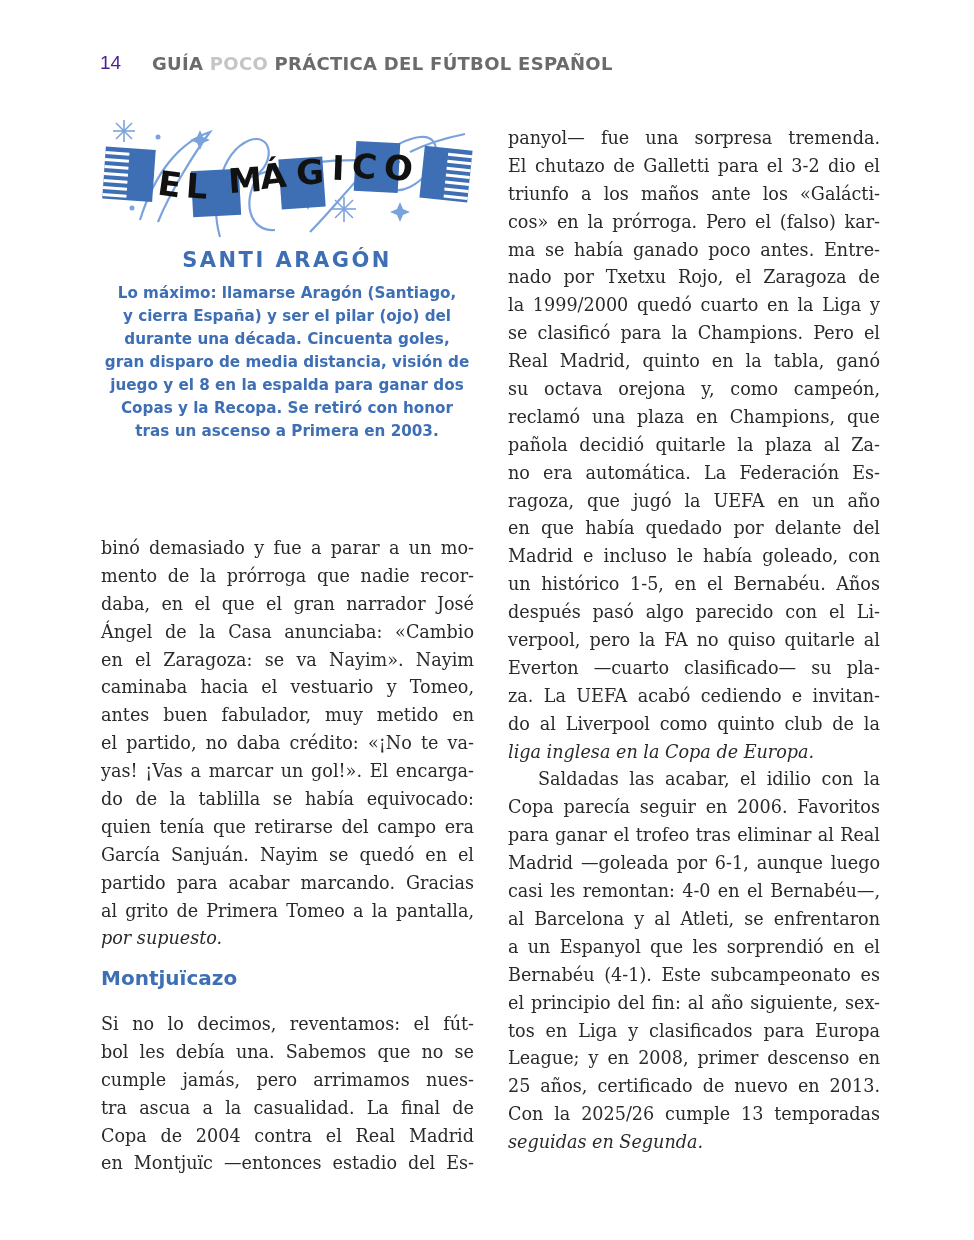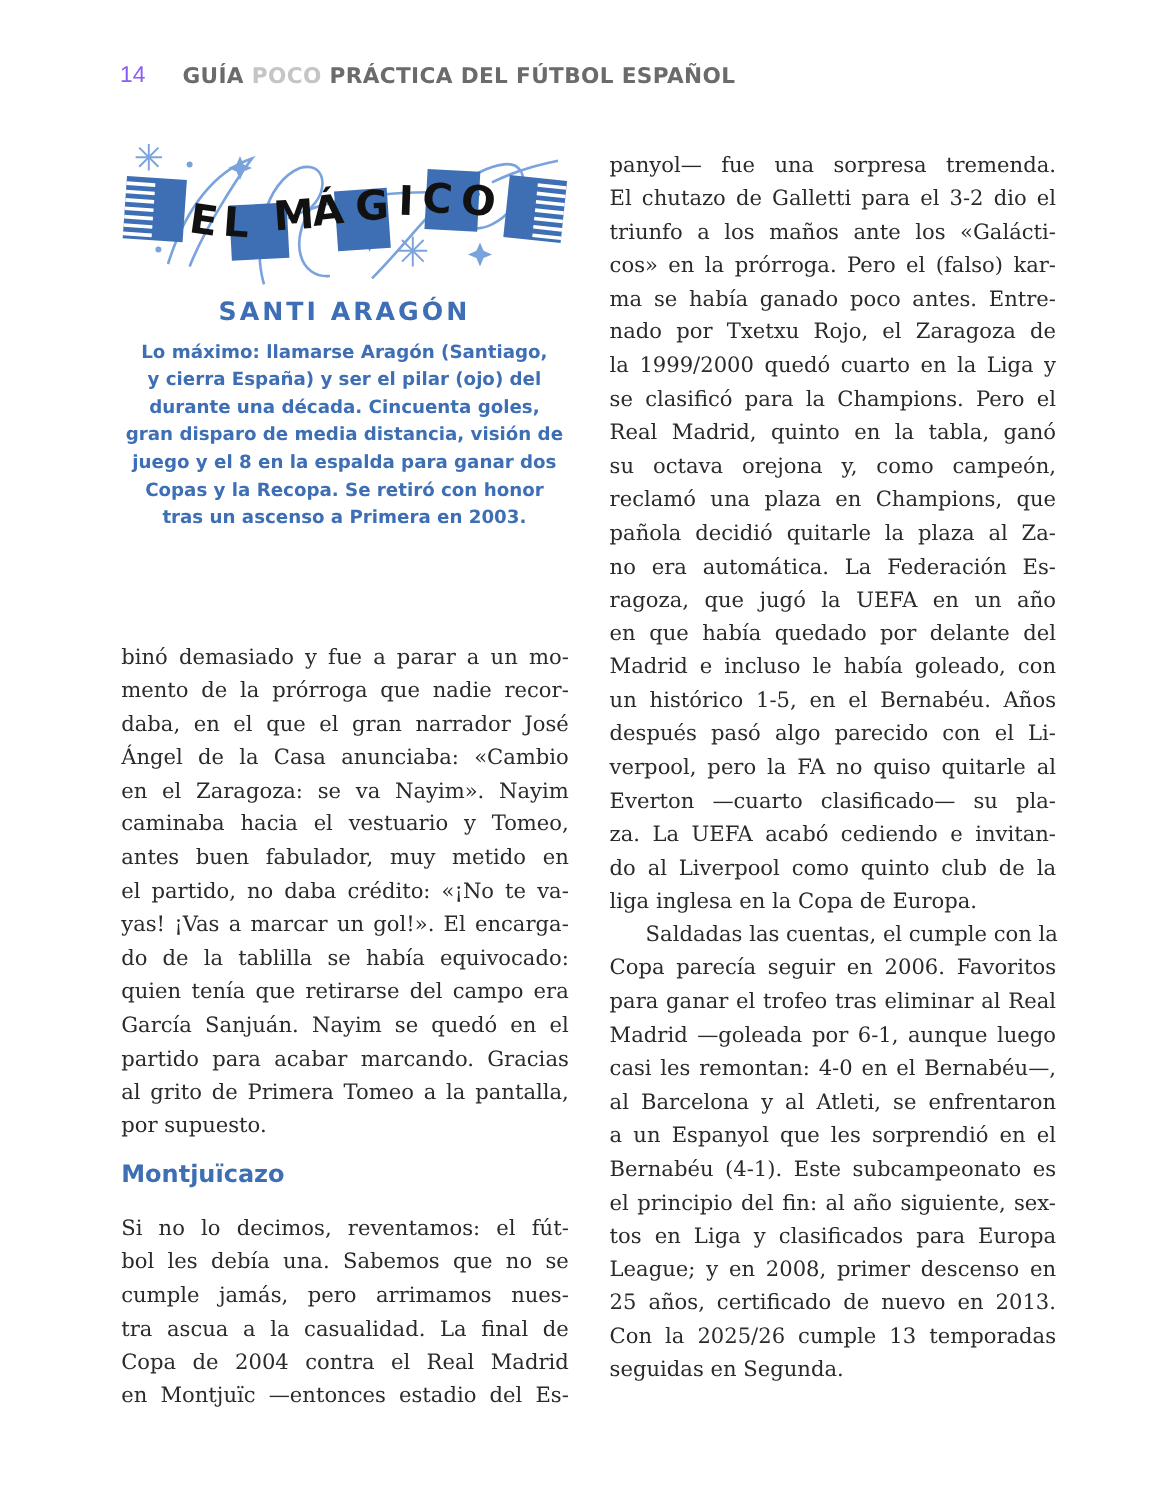--- a/index.html
+++ b/index.html
@@ -1,28 +1,28 @@
 <!DOCTYPE html>
 <html><head>
   <meta charset="utf-8">
   <style>
     * { box-sizing: border-box; margin: 0; padding: 0; }
     html, body { width: 974px; height: 1240px; background: #ffffff; overflow: hidden; }
     body { position: relative; font-family: "DejaVu Serif", serif; color: #222; }
 
     .running-head { position: absolute; top: 50px; left: 100px; height: 26px; display: flex; align-items: center; }
-    .page-num { font-family: "Liberation Sans", sans-serif; font-size: 19px; color: #8b5cf6; width: 52px; }
+    .page-num { font-family: "Liberation Sans", sans-serif; font-size: 19px; color: #4c1d95; width: 52px; }
     .series-title { font-family: "DejaVu Sans", sans-serif; font-weight: bold; font-size: 18px; letter-spacing: 0.3px; color: #6b6b6b; white-space: nowrap; }
     .series-title .hl { color: #c5c5c5; }
 
     .col { position: absolute; font-family: "DejaVu Serif", serif; font-size: 17.6px; line-height: 27.9px; color: #2a2a2a; }
     .col-left { left: 101px; width: 373px; margin-top: 16px; }
     .col-right { left: 508px; width: 372px; top: 125px; }
     .line { display: block; text-align: justify; text-align-last: justify; white-space: nowrap; height: 27.9px; }
-    .line.last { text-align-last: left; }
+    .line.last { text-align-last: left; font-style: italic; }
     .line.indent { padding-left: 30px; }
 
     .feature { position: absolute; left: 100px; top: 112px; width: 374px; }
     .illustration { position: relative; width: 374px; height: 130px; }
     .illustration svg { position: absolute; left: 0; top: 0; }
     .feature-name { text-align: center; margin-top: 6px; font-family: "DejaVu Sans", sans-serif; font-weight: bold; font-size: 21px; letter-spacing: 2.5px; color: #3e6fb5; }
     .feature-desc { text-align: center; margin-top: 10px; font-family: "DejaVu Sans", sans-serif; font-weight: bold; font-size: 15.2px; line-height: 23px; color: #3e6fb5; }
     .feature-desc span { display: block; white-space: nowrap; }
 
     .section-heading { position: absolute; left: 101px; top: 966px; font-family: "DejaVu Sans", sans-serif; font-weight: bold; font-size: 20px; color: #3e6fb5; }
@@ -174,21 +174,21 @@
     <span class="line">Madrid e incluso le había goleado, con</span>
     <span class="line">un histórico 1-5, en el Bernabéu. Años</span>
     <span class="line">después pasó algo parecido con el Li-</span>
     <span class="line">verpool, pero la FA no quiso quitarle al</span>
     <span class="line">Everton —cuarto clasificado— su pla-</span>
     <span class="line">za. La UEFA acabó cediendo e invitan-</span>
     <span class="line">do al Liverpool como quinto club de la</span>
     <span class="line last">liga inglesa en la Copa de Europa.</span>
   </div>
   <div>
-    <span class="line indent">Saldadas las cuentas, el cumple con la</span>
+    <span class="line indent">Saldadas las acabar, el idilio con la</span>
     <span class="line">Copa parecía seguir en 2006. Favoritos</span>
     <span class="line">para ganar el trofeo tras eliminar al Real</span>
     <span class="line">Madrid —goleada por 6-1, aunque luego</span>
     <span class="line">casi les remontan: 4-0 en el Bernabéu—,</span>
     <span class="line">al Barcelona y al Atleti, se enfrentaron</span>
     <span class="line">a un Espanyol que les sorprendió en el</span>
     <span class="line">Bernabéu (4-1). Este subcampeonato es</span>
     <span class="line">el principio del fin: al año siguiente, sex-</span>
     <span class="line">tos en Liga y clasificados para Europa</span>
     <span class="line">League; y en 2008, primer descenso en</span>

